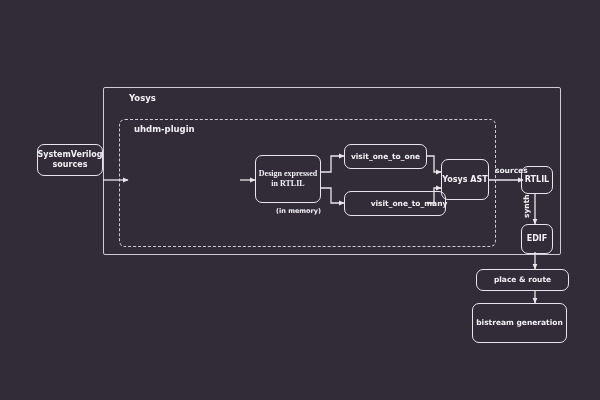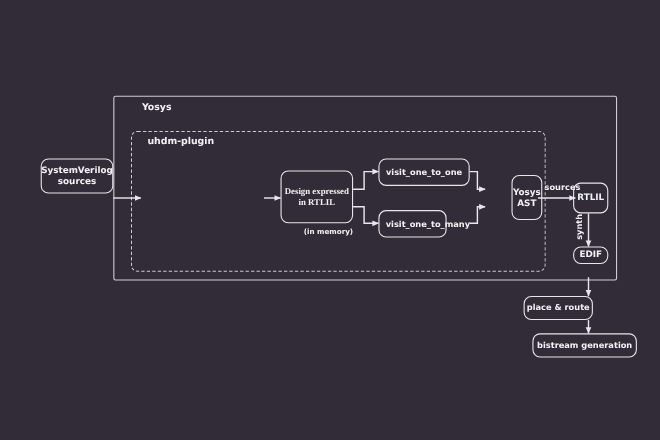--- a/index.html
+++ b/index.html
@@ -132,29 +132,29 @@
   <div class="node" style="left:255px; top:155px; width:66px; height:48px; font-size:8px;font-family:Liberation Serif, serif;">
     <span>
       <span>Design expressed</span><br>
       <span>in RTLIL</span>
     </span>
   </div>
   <div class="caption" style="left:255px; top:207px; width:66px;">(in memory)</div>
 
   <div class="node" style="left:344px; top:144px; width:83px; height:25px; font-size:7.5px;">visit_one_to_one</div>
 
-  <div class="node" style="left:344px; top:191px; width:62px; height:25px; font-size:7.5px;padding-left:28px;">visit_one_to_many</div>
+  <div class="node" style="left:344px; top:191px; width:102px; height:25px; font-size:7.5px;padding-left:28px;">visit_one_to_many</div>
 
-  <div class="node" style="left:441px; top:159px; width:28px; height:41px; font-size:8px;margin-left:24px;">Yosys AST</div>
+  <div class="node" style="left:441px; top:159px; width:48px; height:41px; font-size:8px;">Yosys AST</div>
 
   <div class="node" style="left:521px; top:166px; width:32px; height:28px; font-size:8px;">RTLIL</div>
 
-  <div class="node" style="left:521px; top:224px; width:32px; height:16px; font-size:8px;">EDIF</div>
+  <div class="node" style="left:521px; top:224px; width:32px; height:30px; font-size:8px;">EDIF</div>
 
-  <div class="node" style="left:476px; top:269px; width:63px; height:22px; font-size:7.5px;">place &amp; route</div>
+  <div class="node" style="left:476px; top:269px; width:93px; height:22px; font-size:7.5px;">place &amp; route</div>
 
-  <div class="node" style="left:484px; top:303px; width:95px; height:22px; font-size:7.5px;text-align:center;">bistream generation</div>
+  <div class="node" style="left:472px; top:303px; width:95px; height:40px; font-size:7.5px;text-align:center;">bistream generation</div>
 
   <div class="edge-label" style="left:495px; top:166px;">sources</div>
 
   <div class="edge-label vertical" style="left:522px; top:218px;">synth</div>
 
 </div>
 
 </body></html>

